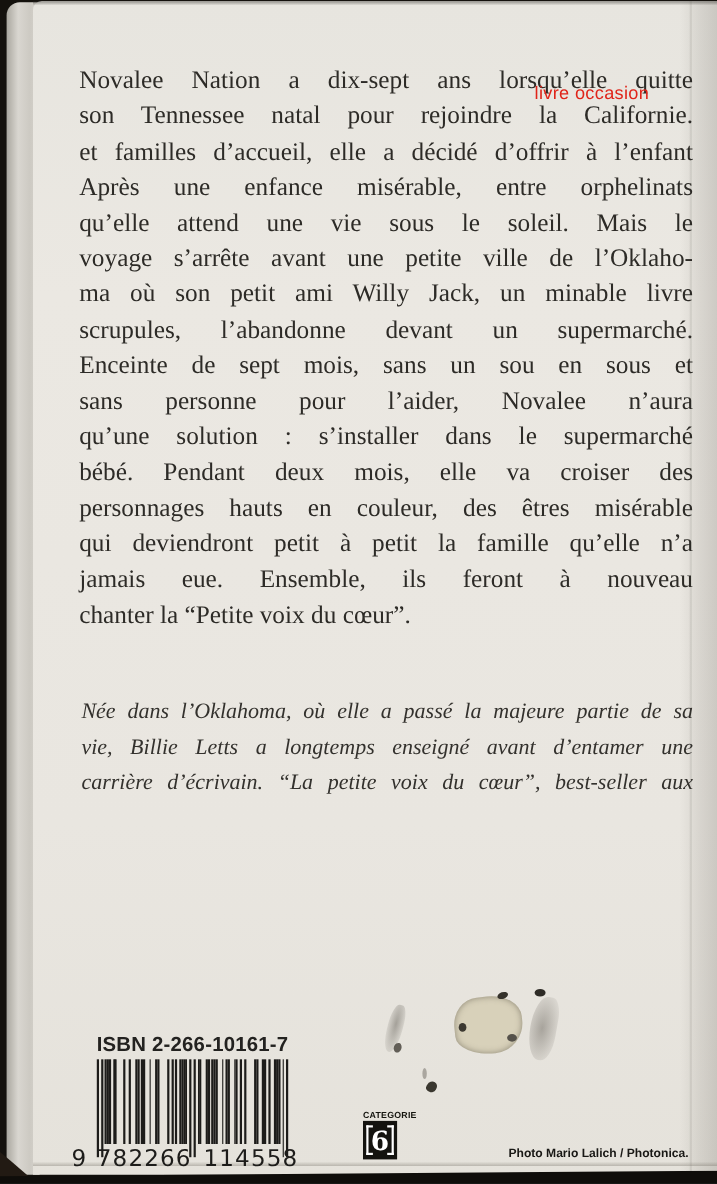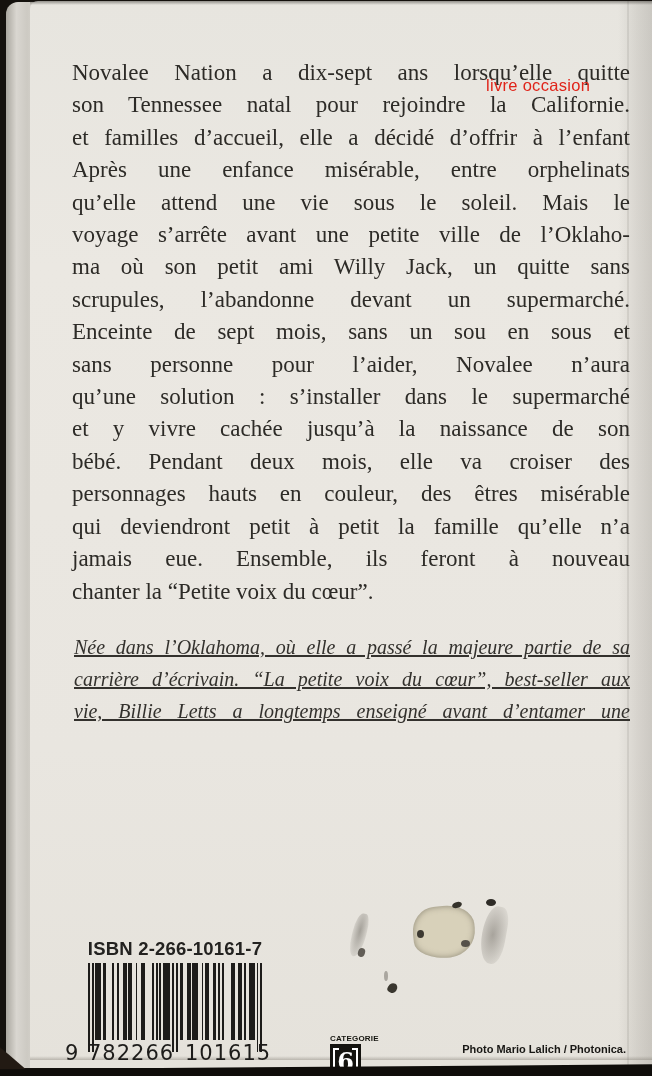--- a/index.html
+++ b/index.html
@@ -22,41 +22,41 @@
   .bottom-dark{position:absolute;left:0;right:0;bottom:0;height:15px;background:#0f0d0a;
     clip-path:polygon(0 55%,100% 22%,100% 100%,0 100%);}
   .corner-dark{position:absolute;left:0;bottom:0;width:48px;height:32px;background:#221a13;
     clip-path:polygon(0 10%,20% 35%,70% 100%,0 100%);}
   
   .synopsis{position:absolute;left:72px;top:57px;width:558px;font-size:23px;line-height:32.4px;
     color:#2d2b27;}
   .tline{text-align:justify;text-align-last:justify;}
   .tline.lastline{text-align-last:left;}
   .note{position:absolute;left:74px;top:631px;width:556px;font-style:italic;font-size:20px;
-    line-height:32px;color:#33312d;text-decoration:underline;}
+    line-height:32px;color:#33312d;}
   
   .stamp{position:absolute;left:486px;top:76px;font-family:"Liberation Sans",sans-serif;
     font-size:16.5px;color:#e02419;letter-spacing:.3px;white-space:nowrap;}
   
   .barcode-block{position:absolute;left:88px;top:938px;width:174px;height:130px;}
   .isbn{position:absolute;left:50%;transform:translateX(-50%);top:0;white-space:nowrap;
     font-family:"Liberation Sans",sans-serif;font-size:18.5px;font-weight:700;color:#232220;
     letter-spacing:.2px;}
   .bars{position:absolute;left:0;top:25px;width:174px;height:89px;}
   .bar{position:absolute;top:0;width:1.88px;background:#1d1c1a;height:77px;}
   .bar.tall{height:89px;}
   .bdigit{position:absolute;font-family:"DejaVu Sans",sans-serif;font-size:21px;color:#1d1c1a;
     top:103px;letter-spacing:1px;white-space:nowrap;}
   .d-prefix{left:-23px;}
   .d-g1{left:0;}
   .d-g2{left:97px;}
   
   .cat{position:absolute;left:330px;top:1009px;width:32px;text-align:center;}
   .cat-label{font-family:"Liberation Sans",sans-serif;font-size:8px;font-weight:700;
-    letter-spacing:.2px;color:#15150f;white-space:nowrap;margin-top:25px;}
+    letter-spacing:.2px;color:#15150f;white-space:nowrap;}
   .cat-box{position:relative;margin-top:1px;width:31px;height:35px;background:#14130f;}
   .cat-num{position:absolute;left:0;right:0;top:1px;color:#fff;font-family:"DejaVu Serif",serif;
     font-weight:700;font-size:24px;line-height:33px;}
   .cat-bl{position:absolute;left:3px;top:4px;bottom:4px;width:4px;
     border:2px solid #fff;border-right:0;}
   .cat-br{position:absolute;right:3px;top:4px;bottom:4px;width:4px;
     border:2px solid #fff;border-left:0;}
   
   .credit{position:absolute;right:26px;top:1043px;font-family:"Liberation Sans",sans-serif;
     font-size:11px;font-weight:700;color:#191815;white-space:nowrap;}
@@ -96,42 +96,41 @@
   </div>
 
   <div class="synopsis">
       <div>
         <div class="tline">Novalee Nation a dix-sept ans lorsqu’elle quitte</div>
         <div class="tline">son Tennessee natal pour rejoindre la Californie.</div>
         <div class="tline">et familles d’accueil, elle a décidé d’offrir à l’enfant</div>
         <div class="tline">Après une enfance misérable, entre orphelinats</div>
         <div class="tline">qu’elle attend une vie sous le soleil. Mais le</div>
         <div class="tline">voyage s’arrête avant une petite ville de l’Oklaho-</div>
-        <div class="tline">ma où son petit ami Willy Jack, un quitte sans</div>
+        <div class="tline">ma où son petit ami Willy Jack, un minable livre</div>
         <div class="tline">scrupules, l’abandonne devant un supermarché.</div>
       </div>
       <div>
         <div class="tline">Enceinte de sept mois, sans un sou en sous et</div>
         <div class="tline">sans personne pour l’aider, Novalee n’aura</div>
         <div class="tline">qu’une solution : s’installer dans le supermarché</div>
-        <div class="tline">et y vivre cachée jusqu’à la naissance de son</div>
         <div class="tline">bébé. Pendant deux mois, elle va croiser des</div>
         <div class="tline">personnages hauts en couleur, des êtres misérable</div>
         <div class="tline">qui deviendront petit à petit la famille qu’elle n’a</div>
         <div class="tline">jamais eue. Ensemble, ils feront à nouveau</div>
         <div class="tline lastline">chanter la “Petite voix du cœur”.</div>
       </div>
     </div>
 
   <div class="stamp">livre occasion</div>
 
   <div class="note">
       <div class="tline">Née dans l’Oklahoma, où elle a passé la majeure partie de sa</div>
+      <div class="tline">vie, Billie Letts a longtemps enseigné avant d’entamer une</div>
       <div class="tline">carrière d’écrivain. “La petite voix du cœur”, best-seller aux</div>
-      <div class="tline">vie, Billie Letts a longtemps enseigné avant d’entamer une</div>
     </div>
 
   <div class="stain stain1"></div>
   <div class="stain stain1b"></div>
   <div class="stain stain2"></div>
   <div class="stain stain2b"></div>
   <div class="stain stain2c"></div>
   <div class="stain stain2d"></div>
   <div class="stain stain3"></div>
   <div class="stain stain3b"></div>
@@ -186,21 +185,21 @@
         <div class="bar" style="left: 152.021px; background: rgb(29, 28, 26);"></div>
         <div class="bar" style="left: 155.684px; background: rgb(29, 28, 26);"></div>
         <div class="bar" style="left: 161.179px; background: rgb(29, 28, 26);"></div>
         <div class="bar" style="left: 163.011px; background: rgb(29, 28, 26);"></div>
         <div class="bar" style="left: 164.842px; background: rgb(29, 28, 26);"></div>
         <div class="bar tall" style="left: 168.505px; background: rgb(29, 28, 26);"></div>
         <div class="bar tall" style="left: 172.168px; background: rgb(29, 28, 26);"></div>
       </div>
     <div class="bdigit d-prefix">9</div>
     <div class="bdigit d-g1">782266</div>
-    <div class="bdigit d-g2">101615</div>
+    <div class="bdigit d-g2">114558</div>
   </div>
 
   <div class="cat">
     <div class="cat-label">CATEGORIE</div>
     <div class="cat-box">
       <span class="cat-bl"></span>
       <div class="cat-num">6</div>
       <span class="cat-br"></span>
     </div>
   </div>

